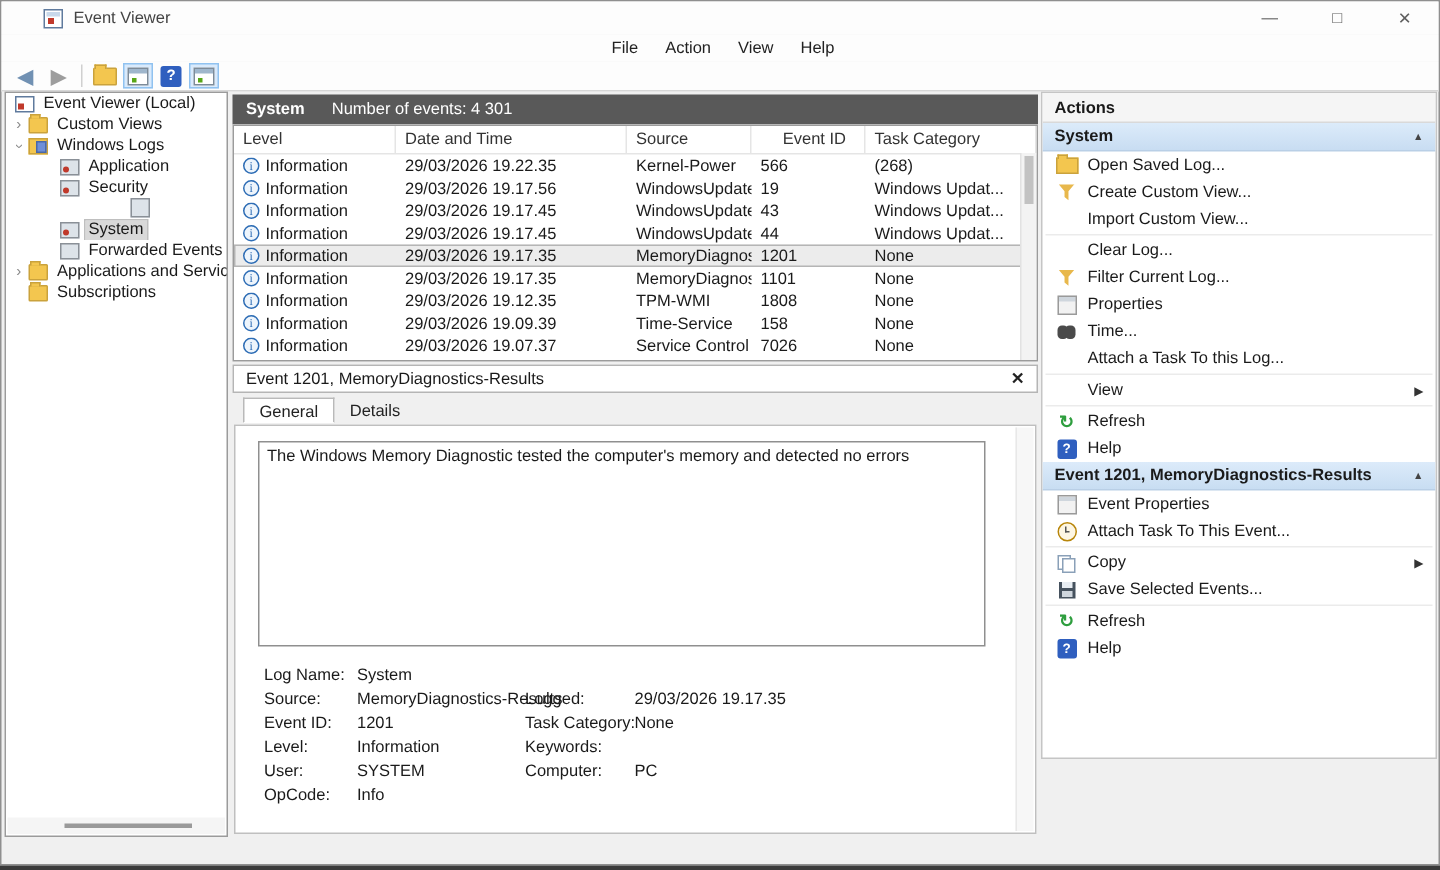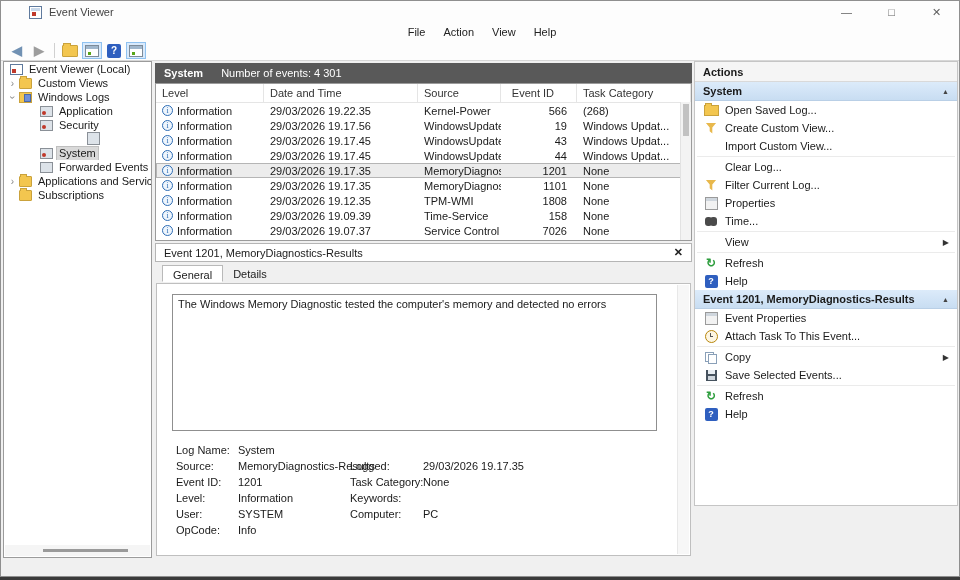--- a/index.html
+++ b/index.html
@@ -64,21 +64,21 @@
             border:1px solid #9b9b9b;box-sizing:border-box;overflow:hidden;}
   .col-headers{display:flex;height:18px;border-bottom:1px solid #e5e5e5;align-items:center;}
   .col-h{border-right:1px solid #e5e5e5;height:18px;line-height:18px;padding-left:6px;box-sizing:border-box;
          color:#333;overflow:hidden;white-space:nowrap;}
   .rows{height:139px;overflow:hidden;position:relative;}
   .ev-row{display:flex;height:15px;align-items:center;box-sizing:border-box;}
   .ev-row.selected{background:#ececec;outline:1px solid #b5b5b5;outline-offset:-1px;}
   .cell{overflow:hidden;white-space:nowrap;padding-left:6px;box-sizing:border-box;}
   .c-level{width:108px;display:flex;align-items:center;}
   .c-date{width:154px;} .c-source{width:83px;}
-  .c-id{width:76px;text-align:right;padding-right:10px;}
+  .c-id{width:76px;text-align:left;padding-right:10px;}
   .c-cat{flex:1;}
   .info-icon{width:11px;height:11px;border-radius:50%;border:1px solid #2e6db5;color:#2e6db5;
              font-size:8px;line-height:10px;text-align:center;font-family:"Liberation Serif",serif;
              background:#eef5fc;margin-right:4px;flex:0 0 11px;box-sizing:border-box;}
   .vscroll{position:absolute;right:0;top:18px;bottom:0;width:10px;background:#f3f3f3;border-left:1px solid #e2e2e2;}
   .vscroll .thumb{position:absolute;left:2px;top:2px;width:6px;height:32px;background:#c2c2c2;}
 
   
   .details{position:absolute;left:0;top:182px;right:0;bottom:0;}
   .details-header{position:absolute;left:0;top:0;right:0;height:19px;background:#fff;
@@ -233,21 +233,21 @@
   <div class="center-panel">
     <div class="list-title">
       <span class="lt-name">System</span>
       <span>Number of events: 4 301</span>
     </div>
     <div class="list-box">
       <div class="col-headers" id="col-headers">
           <div class="col-h c-level">Level</div>
           <div class="col-h c-date">Date and Time</div>
           <div class="col-h c-source">Source</div>
-          <div class="col-h c-id" style="text-align: right; padding-right: 22px;">Event ID</div>
+          <div class="col-h c-id" style="text-align: right; padding-right: 12px;">Event ID</div>
           <div class="col-h c-cat">Task Category</div>
         </div>
       <div class="rows" id="rows">
           <div class="ev-row">
             <div class="cell c-level">
               <span class="info-icon">i</span>
               <span>Information</span>
             </div>
             <div class="cell c-date">29/03/2026 19.22.35</div>
             <div class="cell c-source">Kernel-Power</div>
@@ -417,20 +417,24 @@
             <span class="icon-props"></span>
           </span>
           <span class="ai-label">Properties</span>
         </div>
         <div class="action-item">
           <span class="ai-icon">
             <span class="icon-find"></span>
           </span>
           <span class="ai-label">Time...</span>
         </div>
+        <div class="action-item">
+          <span class="ai-icon"></span>
+          <span class="ai-label">Attach a Task To this Log...</span>
+        </div>
         <div class="divider"></div>
         <div class="action-item">
           <span class="ai-icon"></span>
           <span class="ai-label">View</span>
           <span class="ai-sub">▶</span>
         </div>
         <div class="divider"></div>
         <div class="action-item">
           <span class="ai-icon">
             <span class="icon-refresh">↻</span>

